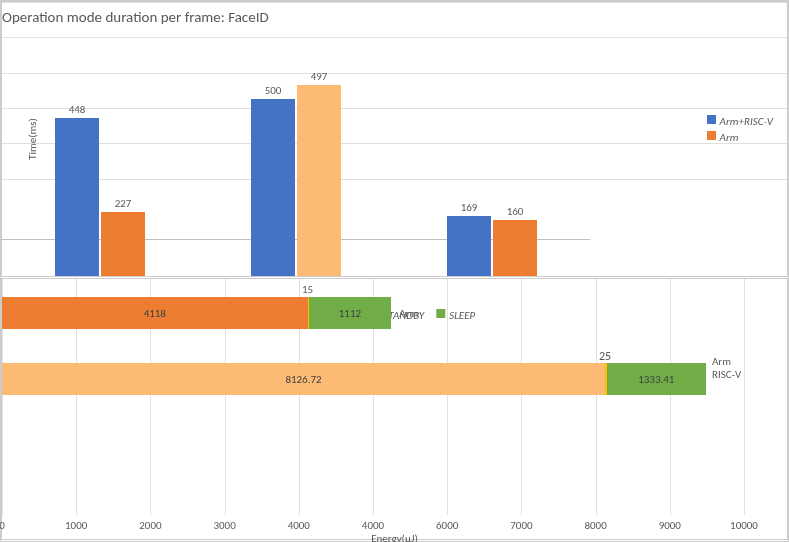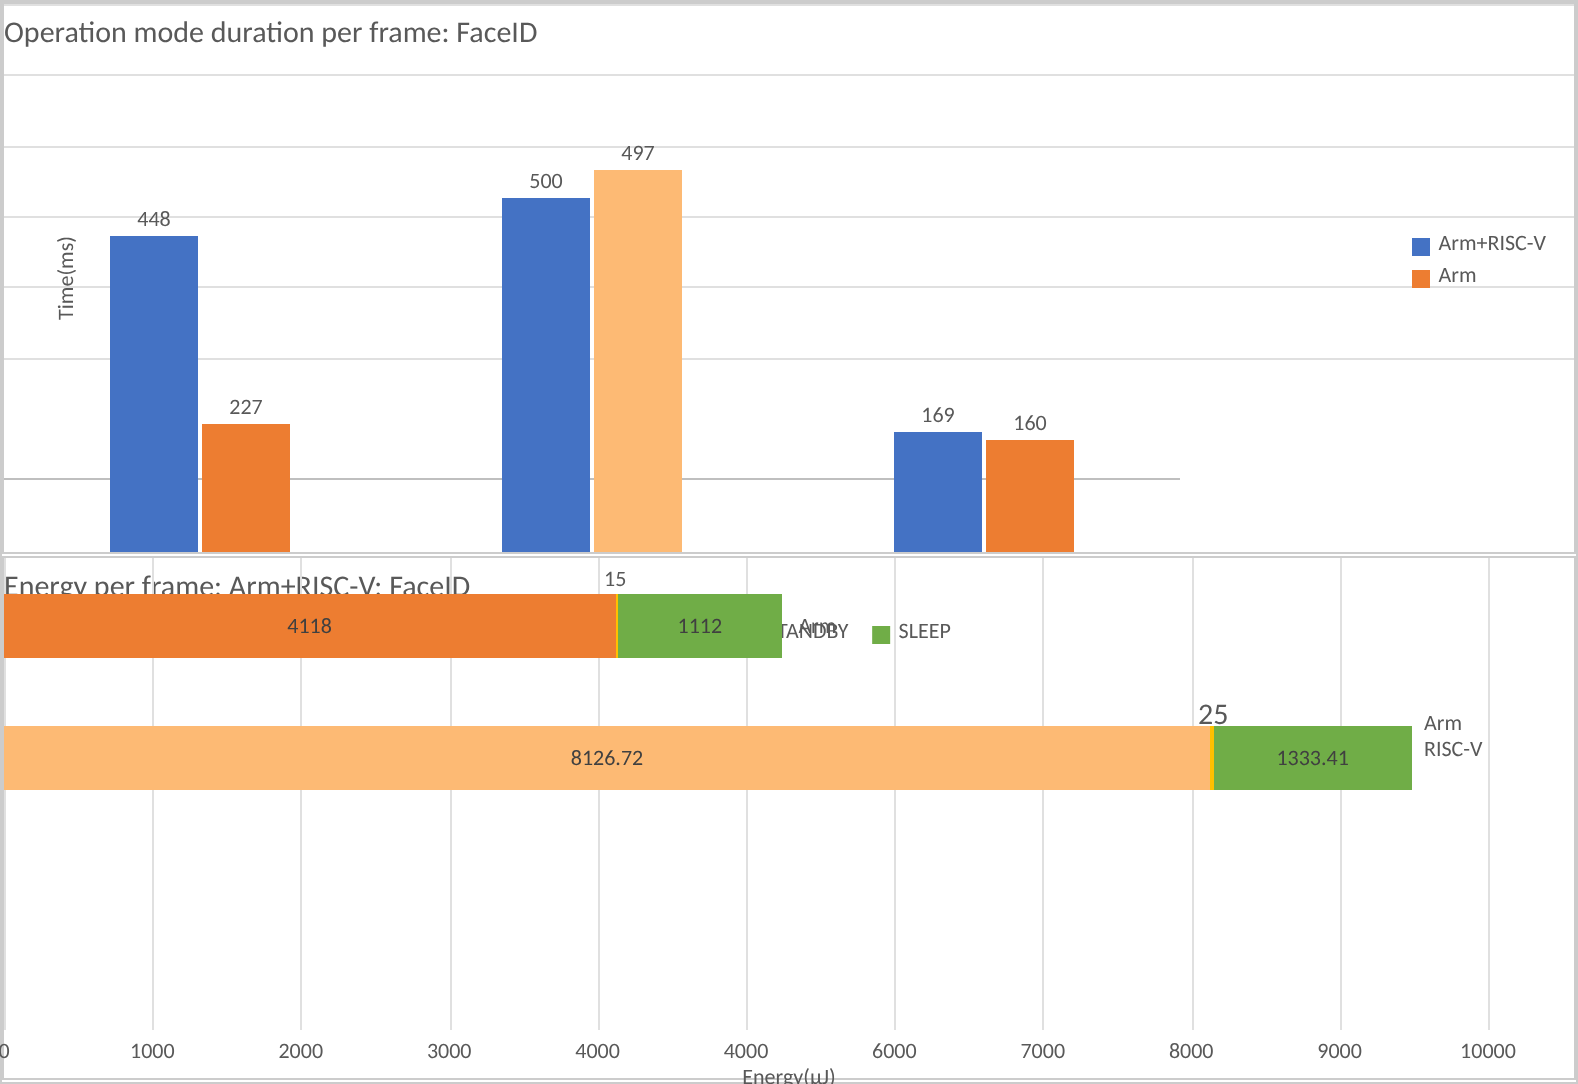--- a/index.html
+++ b/index.html
@@ -3,21 +3,21 @@
 <meta charset="utf-8">
 <style>
   * { box-sizing: border-box; margin: 0; padding: 0; }
   body { font-family: Calibri, Arial, sans-serif; background: #fff; width: 789px; height: 542px; overflow: hidden; }
   .container { width: 789px; height: 542px; border: 1px solid #ccc; display: flex; flex-direction: column; }
   .chart-panel { border: 1px solid #ccc; position: relative; background: #fff; }
   .panel-top { height: 276px; }
   .panel-bot { height: 262px; margin-top: 1px; }
   .title { text-align: left; font-size: 15px; color: #595959; padding: 6px 0 2px; }
   .legend { position: absolute; font-size: 11px; color: #595959; }
-  .legend-item { display: flex; align-items: flex-end; margin: 3px 0; }
+  .legend-item { display: flex; align-items: flex-start; margin: 3px 0; font-style: italic; }
   .swatch { width: 9px; height: 9px; margin-right: 4px; }
 
   
   .top-plot { left: 54px; top: 34px; width: 588px; height: 212px; border-bottom: 1px solid #bfbfbf; }
   .grid-h { position: absolute; left: 0; right: 0; border-top: 1px solid #e0e0e0; height: 0; }
   .ylabel-top { position: absolute; left: 10px; top: 50%; transform: translateY(-50%) rotate(-90deg); transform-origin: center; font-size: 11px; color: #595959; }
   .xcat { position: absolute; bottom: -18px; font-size: 11px; color: #595959; text-align: center; transform: translateX(-50%); }
   .bar-v { position: absolute; bottom: 0; width: 44px; }
   .bar-label-v { position: absolute; bottom: 100%; left: 50%; transform: translateX(-50%); font-size: 11px; color: #595959; margin-bottom: 2px; white-space: nowrap; }
   .legend-top { right: 14px; top: 110px; }
@@ -83,21 +83,20 @@
         <span>Arm+RISC-V</span>
       </div>
       <div class="legend-item">
         <span class="swatch" style="background:#ED7D31"></span>
         <span>Arm</span>
       </div>
     </div>
   </div>
 
   <div class="chart-panel panel-bot">
-    <div class="title">Energy per frame: Arm+RISC-V: FaceID</div>
     <div class="legend legend-bot">
       <div class="legend-item">
         <span class="swatch" style="background:#ED7D31"></span>
         <span>ACTIVE</span>
       </div>
       <div class="legend-item">
         <span class="swatch" style="background:#FFC000"></span>
         <span>STANDBY</span>
       </div>
       <div class="legend-item">
@@ -143,21 +142,21 @@
           <span class="seg-label">1112</span>
         </div>
         <div class="row-label" style="left:389.2px">Arm</div>
       </div>
 
       <div class="hbar-row" style="top:84px">
         <div class="hseg" style="left:0;width:603px;background:#fdba74">
           <span class="seg-label">8126.72</span>
         </div>
         <div class="hseg" style="left:603px;width:1.9px;background:#FFC000"></div>
-        <span style="position:absolute;left:597px;top:-14px;font-size:15px;color:#595959">25</span>
+        <span style="position:absolute;left:597px;top:-14px;font-size:12px;color:#595959">25</span>
         <div class="hseg" style="left:604.9px;width:98.9px;background:#70AD47">
           <span class="seg-label">1333.41</span>
         </div>
         <div class="row-label-multi" style="left:710px;top:-8px">
           <div>Arm</div>
           <div>RISC-V</div>
         </div>
       </div>
     </div>
   </div>

